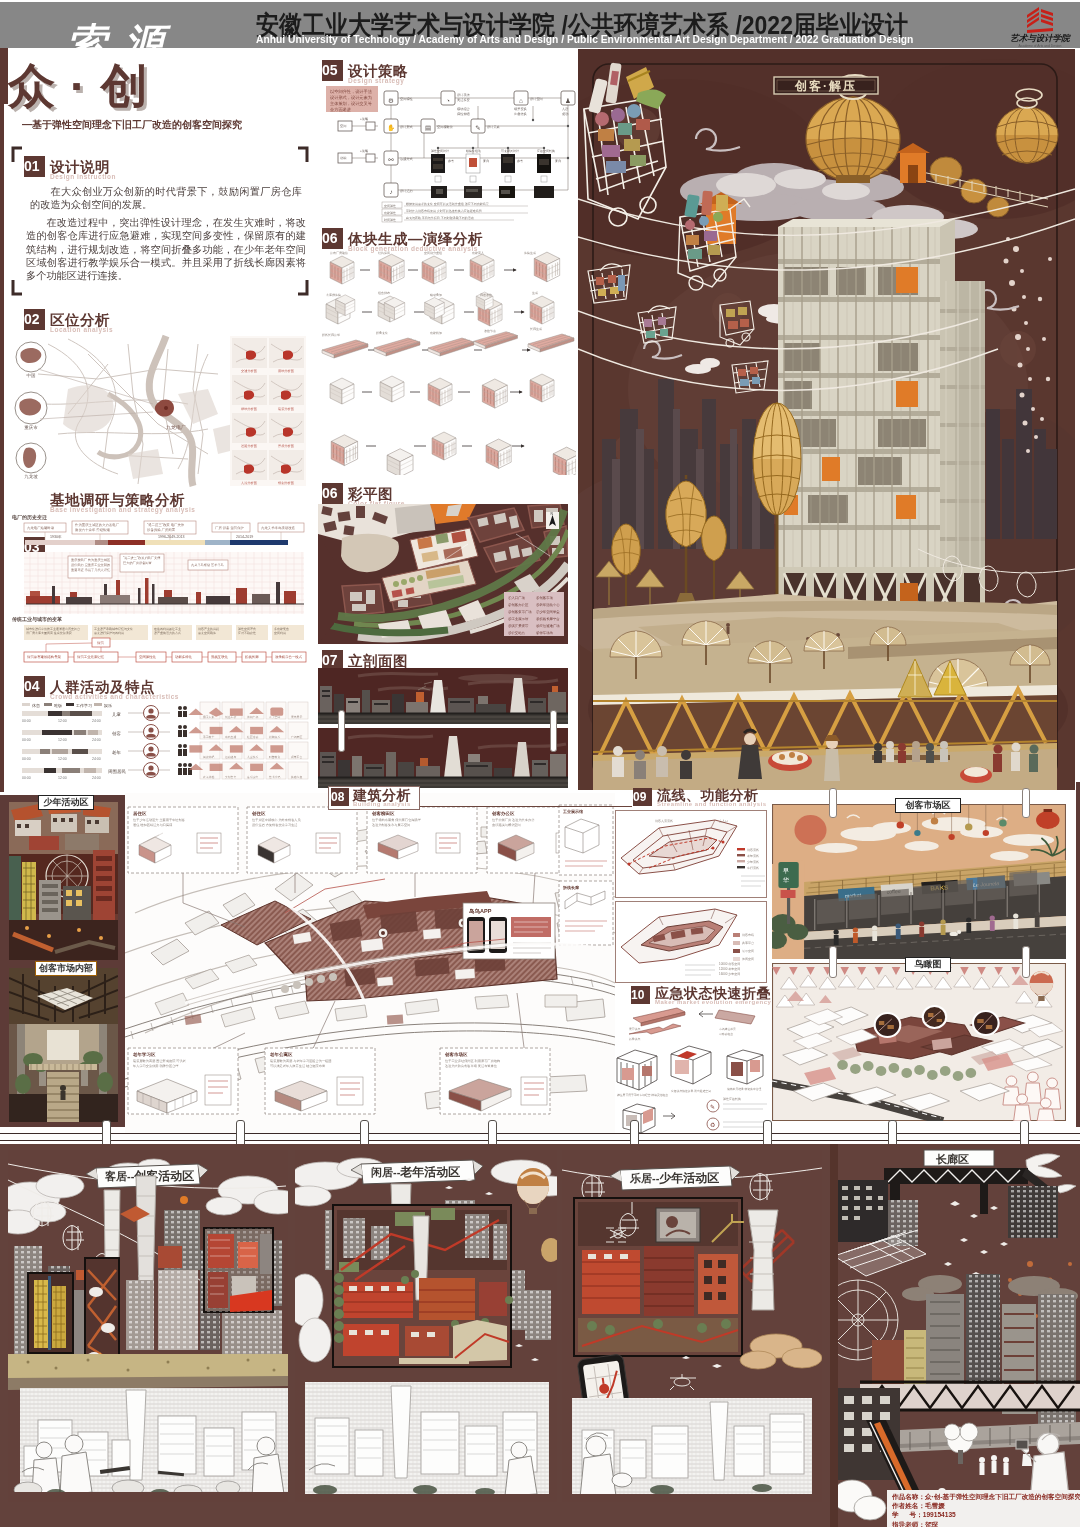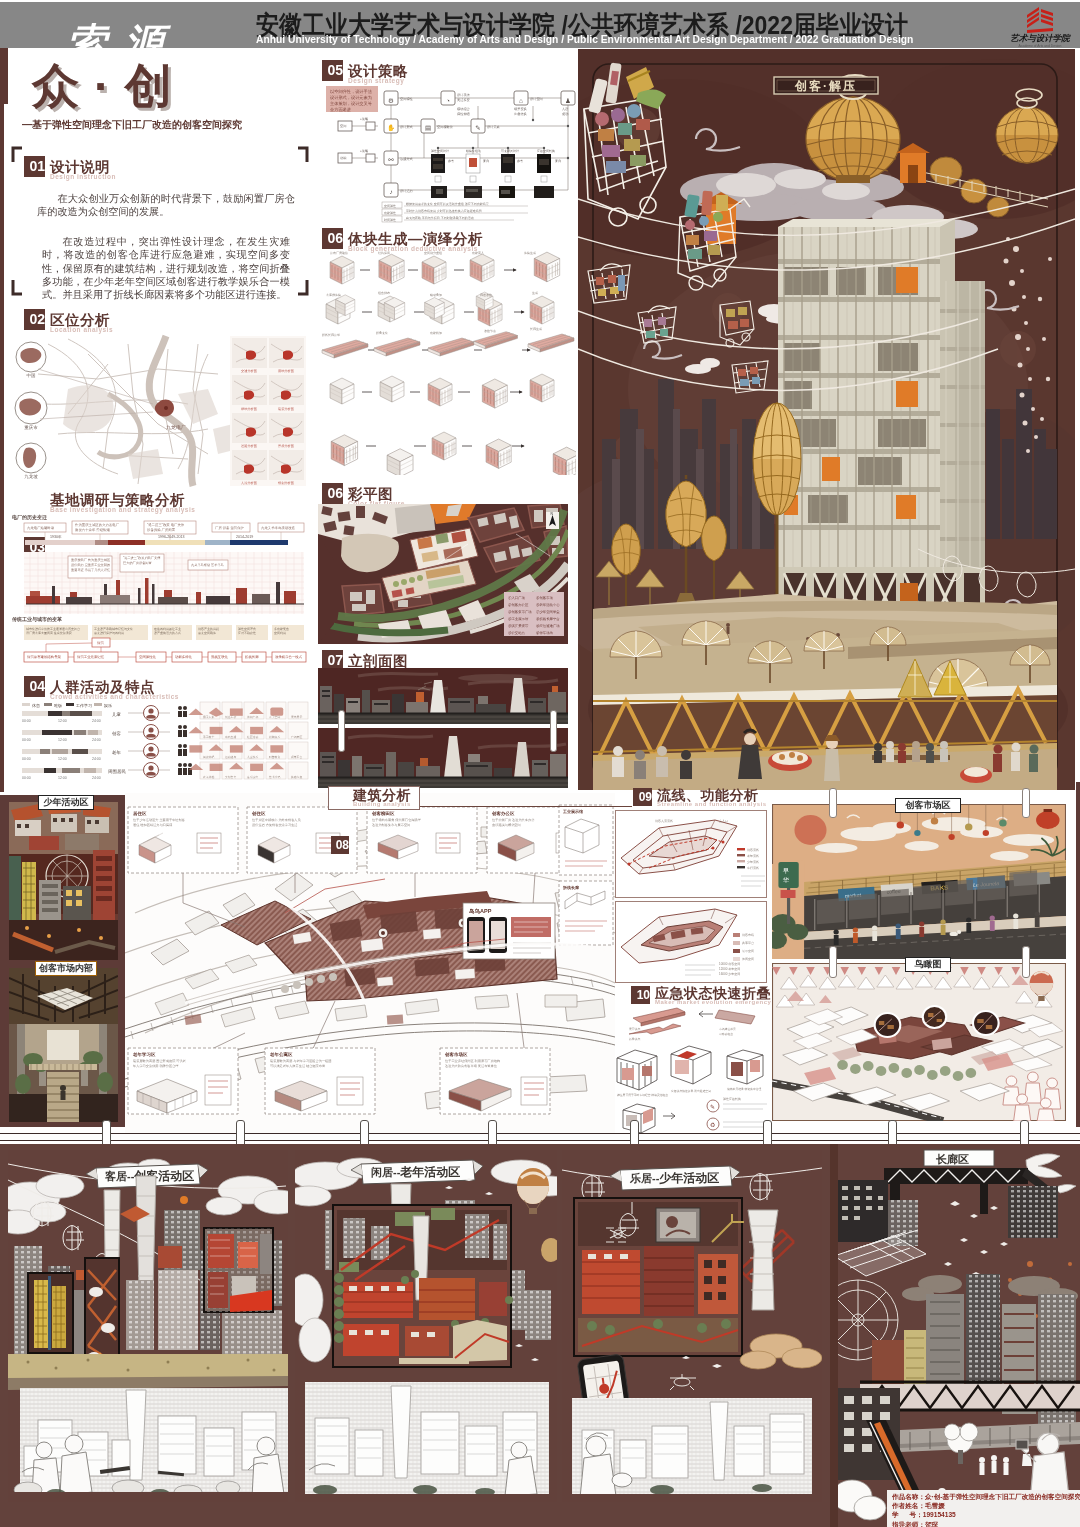--- a/index.html
+++ b/index.html
@@ -1,18 +1,18 @@
 <!DOCTYPE html>
 <html><head>
 <meta charset="utf-8">
 <style>
 html,body{margin:0;padding:0;}
 .poster{position:relative;width:1080px;height:1527px;background:#fff;overflow:hidden;font-family:"Liberation Sans",sans-serif;}
 .abs{position:absolute;}
-.sq{position:absolute;width:21px;height:21px;background:#5d3832;color:#fff;font-weight:bold;font-size:14px;text-align:right;line-height:21px;}
+.sq{position:absolute;width:21px;height:21px;background:#5d3832;color:#fff;font-weight:bold;font-size:14px;text-align:left;line-height:21px;}
 .stitle{position:absolute;color:#5d3832;font-weight:bold;font-size:14.5px;letter-spacing:.5px;white-space:nowrap;}
 .seng{position:absolute;color:#d8bcb6;font-weight:bold;font-size:6.5px;white-space:nowrap;letter-spacing:.5px;}
 </style>
 </head>
 <body>
 <div class="poster">
 
 <div class="abs" style="left:0;top:2px;width:1080px;height:46px;background:#878787;"></div>
 
 <div class="abs" style="left:66px;top:16px;width:140px;height:44px;color:#fff;font-family:'Liberation Serif',serif;font-weight:bold;font-size:40px;font-style:italic;letter-spacing:18px;">索源</div>
@@ -31,39 +31,39 @@
 <path d="M36 16 L48 20 L48 23 L36 19 Z"></path>
 <path d="M22 27 L48 25 L48 28 L22 30 Z"></path>
 </g>
 <text x="35" y="38" fill="#1a1a1a" font-size="8.5" font-weight="bold" text-anchor="middle" font-family="Liberation Serif,serif" font-style="italic">艺术与设计学院</text>
 <text x="35" y="43.5" fill="#555" font-size="3.4" text-anchor="middle">Academy of Arts and Design</text>
 </svg>
 
 <div class="abs" style="left:0;top:48px;width:8px;height:56px;background:#5d3832;"></div>
 <div class="abs" style="left:0;top:104px;width:4px;height:688px;background:#5d3832;"></div>
 
-<div class="abs" style="left:8px;top:62px;color:#5d3832;font-weight:bold;font-size:47px;line-height:47px;letter-spacing:15px;white-space:nowrap;text-shadow:3px 3px 0 #bab1ad;padding-left:24px;">众·创</div>
+<div class="abs" style="left:8px;top:62px;color:#5d3832;font-weight:bold;font-size:47px;line-height:47px;letter-spacing:15px;white-space:nowrap;text-shadow:3px 3px 0 #bab1ad;">众·创</div>
 
 <div class="abs" style="left:22px;top:118px;color:#5d3832;font-weight:bold;font-size:10px;white-space:nowrap;">—基于弹性空间理念下旧工厂改造的创客空间探究</div>
 
 <svg class="abs" style="left:10px;top:145px;" width="300" height="152" viewBox="0 0 300 152">
 <path d="M12 3 L3 3 L3 17" fill="none" stroke="#3d2b28" stroke-width="3"></path>
 <path d="M288 3 L297 3 L297 17" fill="none" stroke="#3d2b28" stroke-width="3"></path>
 <path d="M12 149 L3 149 L3 135" fill="none" stroke="#3d2b28" stroke-width="3"></path>
 <path d="M288 149 L297 149 L297 135" fill="none" stroke="#3d2b28" stroke-width="3"></path>
 </svg>
 
 <div class="sq" style="left:24px;top:156px;">01</div>
 
 <div class="stitle" style="left:50px;top:158px;">设计说明</div>
 <div class="seng" style="left:50px;top:173px;">Design instruction</div>
 
 <div class="abs" style="left:26px;top:181px;width:280px;color:#4a3f3d;font-size:10.2px;line-height:13.4px;text-align:justify;">
-<p style="margin:11px;text-indent:2em;">在大众创业万众创新的时代背景下，鼓励闲置厂房仓库的改造为众创空间的发展。</p>
-<p style="margin:16px;text-indent:2em;">在改造过程中，突出弹性设计理念，在发生灾难时，将改造的创客仓库进行应急避难，实现空间多变性，保留原有的建筑结构，进行规划改造，将空间折叠多功能，在少年老年空间区域创客进行教学娱乐合一模式。并且采用了折线长廊因素将多个功能区进行连接。</p>
+<p style="margin:4px;text-indent:2em;">在大众创业万众创新的时代背景下，鼓励闲置厂房仓库的改造为众创空间的发展。</p>
+<p style="margin:0;text-indent:2em;">在改造过程中，突出弹性设计理念，在发生灾难时，将改造的创客仓库进行应急避难，实现空间多变性，保留原有的建筑结构，进行规划改造，将空间折叠多功能，在少年老年空间区域创客进行教学娱乐合一模式。并且采用了折线长廊因素将多个功能区进行连接。</p>
 </div>
 
 <div class="sq" style="left:24px;top:309px;">02</div>
 
 <div class="stitle" style="left:50px;top:311px;">区位分析</div>
 <div class="seng" style="left:50px;top:326px;">Location analysis</div>
 
 <svg class="abs" style="left:8px;top:334px;" width="300" height="155" viewBox="0 0 300 155" id="svg-map">
 
 <g stroke="#cfc6c0" stroke-width="1" fill="none">
@@ -1899,21 +1899,21 @@
 <g fill="#f4f1ee" stroke="#8a5a50" stroke-width=".5">
 <rect x="168" y="140" width="18" height="10" transform="rotate(-10 177 145)"></rect>
 <rect x="236" y="146" width="22" height="12" transform="rotate(-7 247 152)"></rect>
 <rect x="298" y="136" width="18" height="10" transform="rotate(-5 307 141)"></rect>
 <rect x="330" y="176" width="20" height="10" transform="rotate(-4 340 181)"></rect>
 <rect x="252" y="184" width="16" height="9" transform="rotate(-5 260 188)"></rect>
 </g>
 </svg>
 
 <div class="abs" style="left:328px;top:786px;width:90px;height:22px;background:#fff;border:1px solid #8a6a64;"></div>
-<div class="sq" style="left:331px;top:788px;width:18px;height:18px;line-height:18px;font-size:12px;margin-top:48px;">08</div>
+<div class="sq" style="left:331px;top:788px;width:18px;height:18px;line-height:18px;font-size:12px;">08</div>
 <div class="stitle" style="left:353px;top:787px;font-size:14px;">建筑分析</div>
 <div class="seng" style="left:353px;top:801px;font-size:6px;">Building analysis</div>
 
 <div class="sq" style="left:633px;top:788px;width:19px;height:18px;line-height:18px;font-size:12px;">09</div>
 <div class="stitle" style="left:657px;top:787px;font-size:14px;">流线、功能分析</div>
 <div class="seng" style="left:657px;top:801px;font-size:6px;">Streamline and function analysis</div>
 
 <svg class="abs" style="left:615px;top:810px;" width="152" height="88" viewBox="0 0 152 88" id="svg-f1">
 <rect x=".5" y=".5" width="151" height="87" fill="#fff" stroke="#a08078" stroke-width="1"></rect>
 <g transform="translate(4,2)">

